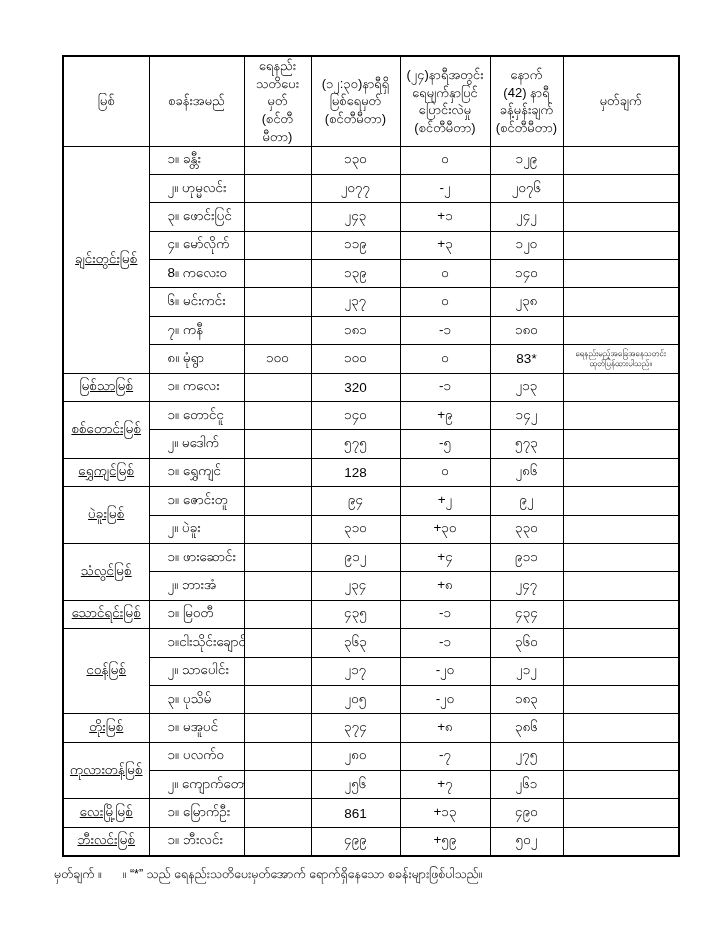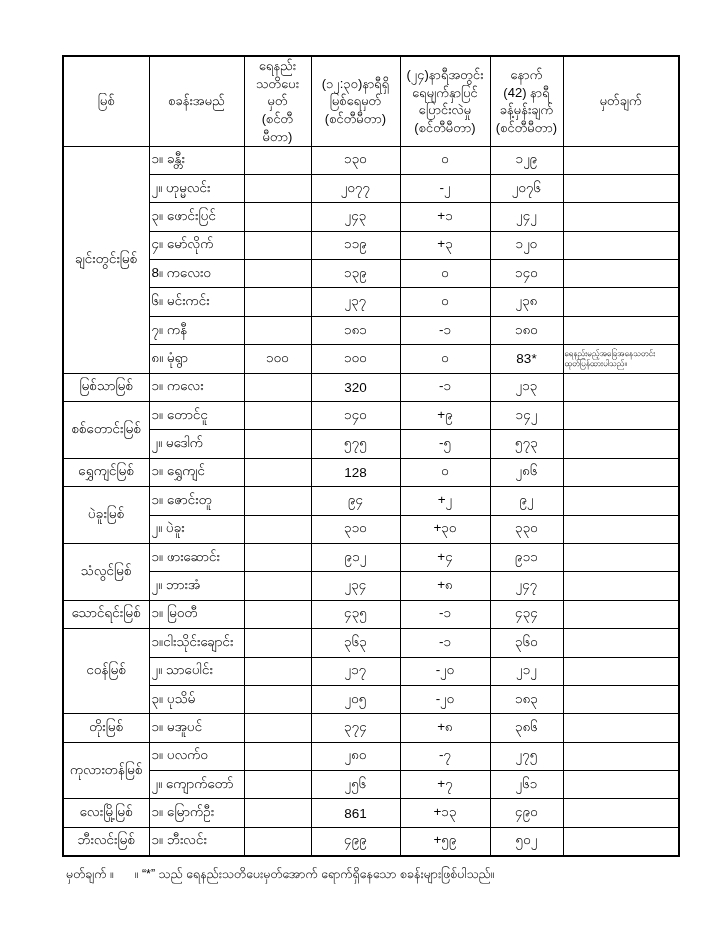--- a/index.html
+++ b/index.html
@@ -39,38 +39,40 @@
     vertical-align: middle;
     white-space: pre-line;
   }
   .river-table tbody tr { height: 28.4px; }
   .river-table td { font-size: 13.5px; }
   .river-table td.river {
     text-align: center;
     vertical-align: middle;
     font-size: 13.5px;
     padding: 0 2px;
+    text-decoration: underline;
   }
   .river-table td.station {
     text-align: left;
-    padding-left: 2px;
+    padding-left: 18px;
     white-space: nowrap;
   }
   .river-table td.num {
     text-align: center;
   }
   .river-table td.remark {
     font-size: 8px;
     line-height: 1.25;
+    text-align: center;
     white-space: pre-line;
     padding: 0 1px;
   }
   .footnote {
     position: absolute;
-    left: 66px;
+    left: 54px;
     top: 866px;
     font-size: 12.5px;
     white-space: pre;
   }
 </style>
 </head>
 <body>
 
 <div class="page">
 

